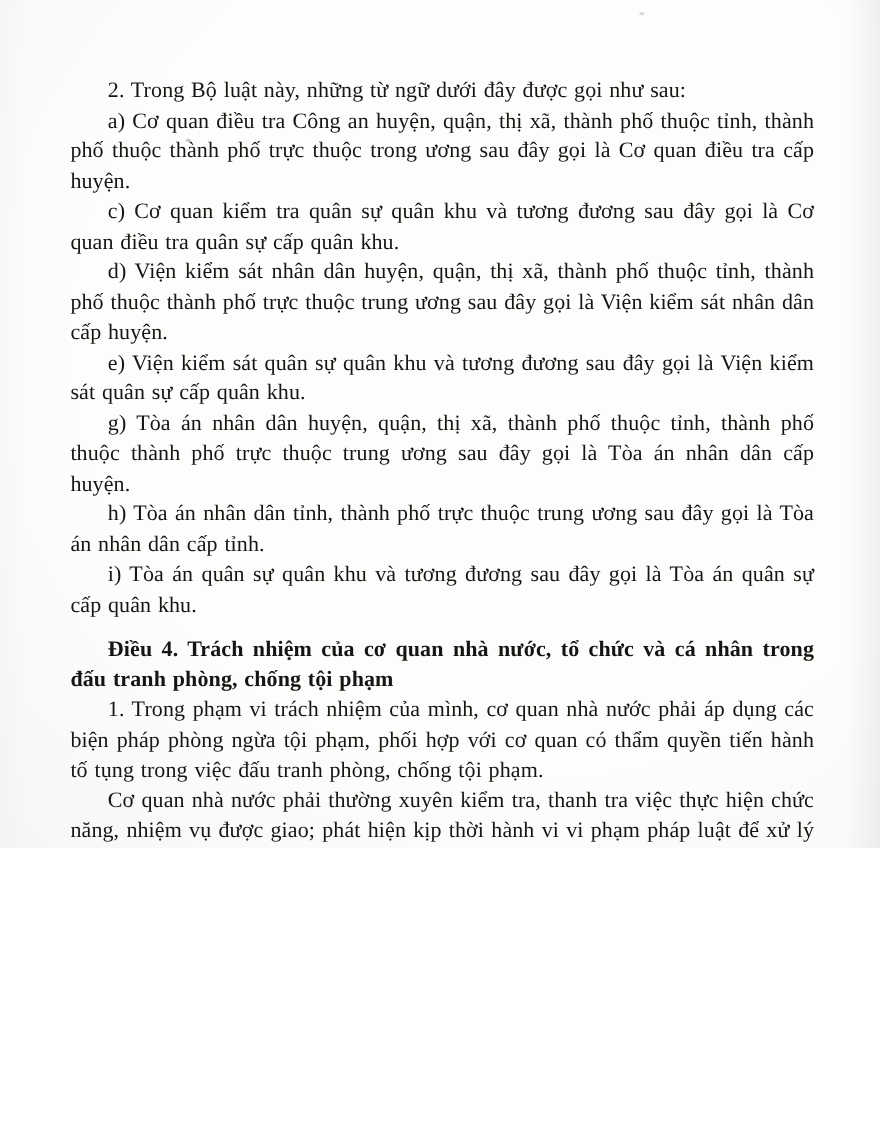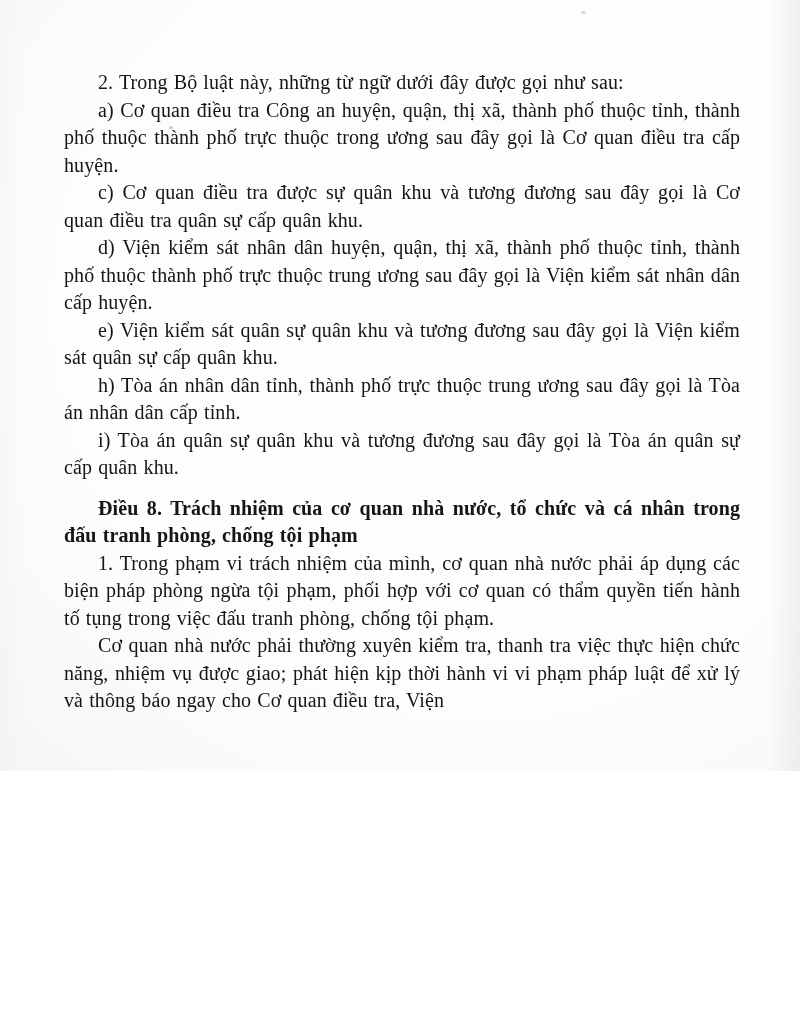--- a/index.html
+++ b/index.html
@@ -65,24 +65,25 @@
 
 <div class="page">
   <div class="speck s1"></div>
   <div class="speck s2"></div>
   <div class="speck s3"></div>
   <div class="speck s4"></div>
 
   <div class="content">
     <p>2. Trong Bộ luật này, những từ ngữ dưới đây được gọi như sau:</p>
     <p>a) Cơ quan điều tra Công an huyện, quận, thị xã, thành phố thuộc tỉnh, thành phố thuộc thành phố trực thuộc trong ương sau đây gọi là Cơ quan điều tra cấp huyện.</p>
-    <p>c) Cơ quan điều tra được sự quân khu và tương đương sau đây gọi là Cơ quan điều tra quân sự cấp quân khu.</p>
+    <p>c) Cơ quan kiểm tra quân sự quân khu và tương đương sau đây gọi là Cơ quan điều tra quân sự cấp quân khu.</p>
     <p>d) Viện kiểm sát nhân dân huyện, quận, thị xã, thành phố thuộc tỉnh, thành phố thuộc thành phố trực thuộc trung ương sau đây gọi là Viện kiểm sát nhân dân cấp huyện.</p>
     <p>e) Viện kiểm sát quân sự quân khu và tương đương sau đây gọi là Viện kiểm sát quân sự cấp quân khu.</p>
+    <p>g) Tòa án nhân dân huyện, quận, thị xã, thành phố thuộc tỉnh, thành phố thuộc thành phố trực thuộc trung ương sau đây gọi là Tòa án nhân dân cấp huyện.</p>
     <p>h) Tòa án nhân dân tỉnh, thành phố trực thuộc trung ương sau đây gọi là Tòa án nhân dân cấp tỉnh.</p>
     <p>i) Tòa án quân sự quân khu và tương đương sau đây gọi là Tòa án quân sự cấp quân khu.</p>
-    <p class="heading">Điều 8. Trách nhiệm của cơ quan nhà nước, tổ chức và cá nhân trong đấu tranh phòng, chống tội phạm</p>
+    <p class="heading">Điều 4. Trách nhiệm của cơ quan nhà nước, tổ chức và cá nhân trong đấu tranh phòng, chống tội phạm</p>
     <p>1. Trong phạm vi trách nhiệm của mình, cơ quan nhà nước phải áp dụng các biện pháp phòng ngừa tội phạm, phối hợp với cơ quan có thẩm quyền tiến hành tố tụng trong việc đấu tranh phòng, chống tội phạm.</p>
     <p>Cơ quan nhà nước phải thường xuyên kiểm tra, thanh tra việc thực hiện chức năng, nhiệm vụ được giao; phát hiện kịp thời hành vi vi phạm pháp luật để xử lý và thông báo ngay cho Cơ quan điều tra, Viện</p>
   </div>
 
   <div class="page-number">12</div>
 </div>
 
 </body></html>

